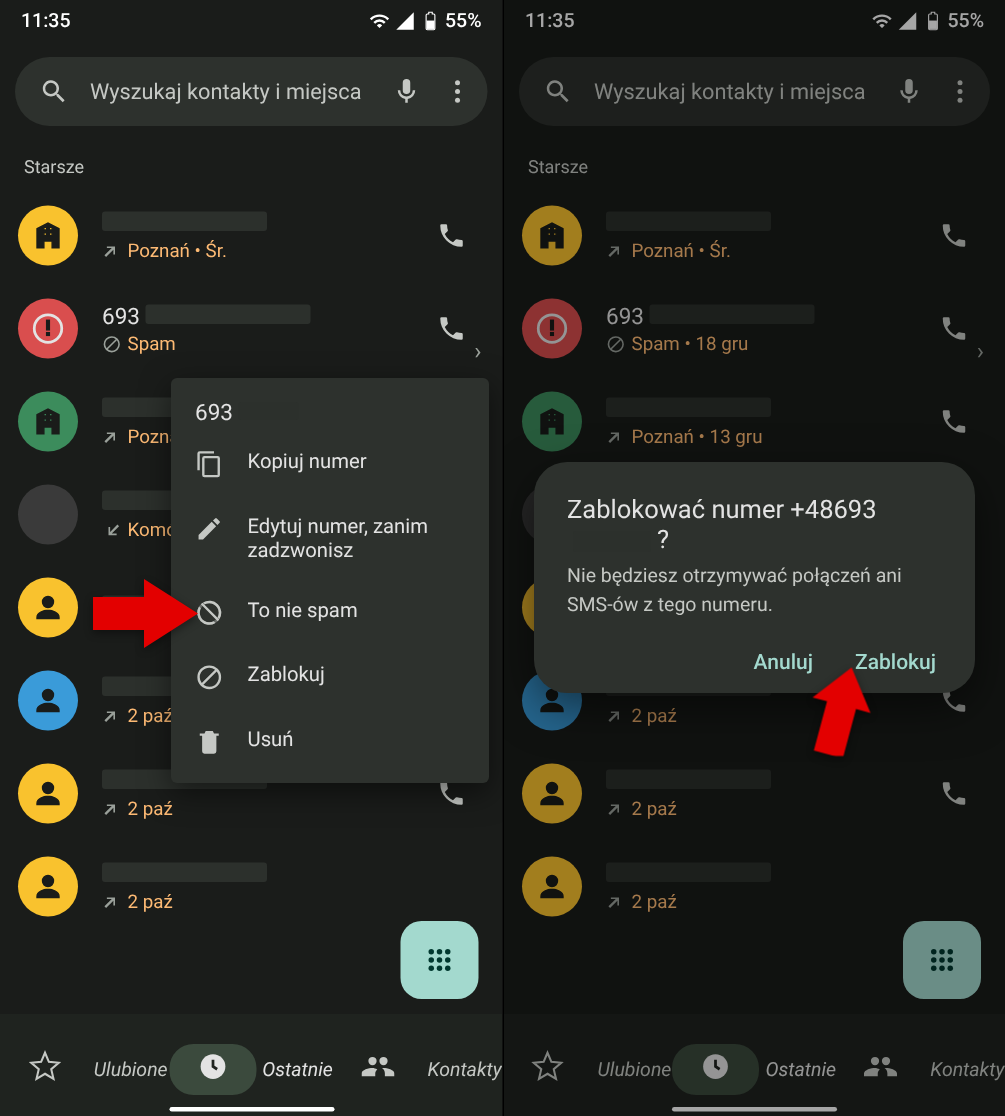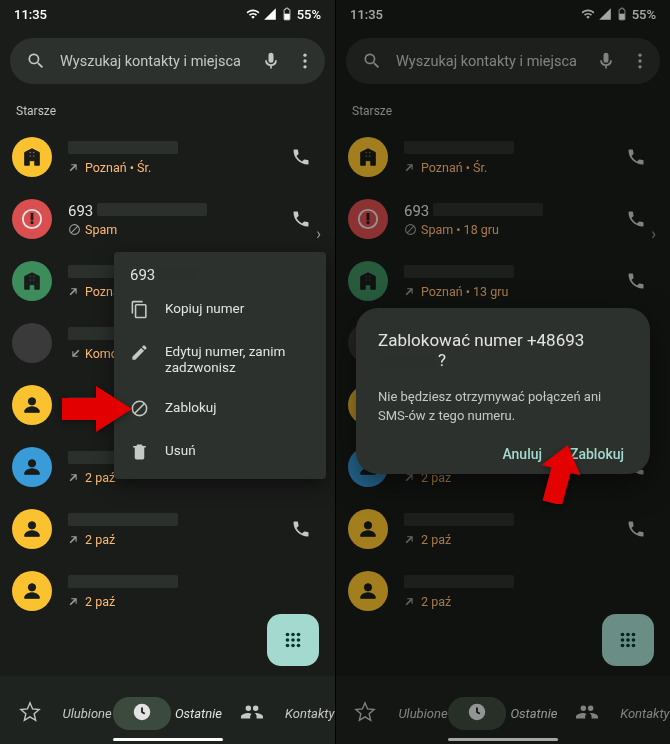--- a/index.html
+++ b/index.html
@@ -148,21 +148,21 @@
   }
   .dialog {
     position: absolute;
     top: 308px; left: 20px; right: 20px;
     background: #2d312d;
     border-radius: 22px;
     padding: 22px 22px 12px;
     z-index: 10;
     box-shadow: 0 10px 30px rgba(0,0,0,0.5);
   }
-  .dialog .dtitle { font-size: 17px; color: #e3e3e3; margin-bottom: 18px; }
+  .dialog .dtitle { font-size: 17px; color: #e3e3e3; margin-bottom: 6px; }
   .dialog .dmsg { font-size: 13px; color: #c5c8c4; line-height: 1.45; }
   .dialog .dactions { display: flex; justify-content: flex-end; gap: 28px; margin-top: 20px; padding-right: 4px; }
   .dialog .dactions span { color: #a3d9ce; font-size: 14px; font-weight: 500; }
 </style>
 </head>
 <body>
 
 <svg width="0" height="0" style="position:absolute">
   <defs>
     <g id="i-search">
@@ -434,20 +434,26 @@
           <span>Kopiuj numer</span>
         </div>
         <div class="mitem">
           <svg viewBox="0 0 24 24">
             <use href="#i-edit"></use>
           </svg>
           <span>Edytuj numer, zanim zadzwonisz</span>
         </div>
         <div class="mitem">
           <svg viewBox="0 0 24 24">
+            <use href="#i-notspam"></use>
+          </svg>
+          <span>To nie spam</span>
+        </div>
+        <div class="mitem">
+          <svg viewBox="0 0 24 24">
             <use href="#i-block"></use>
           </svg>
           <span>Zablokuj</span>
         </div>
         <div class="mitem">
           <svg viewBox="0 0 24 24">
             <use href="#i-trash"></use>
           </svg>
           <span>Usuń</span>
         </div>

